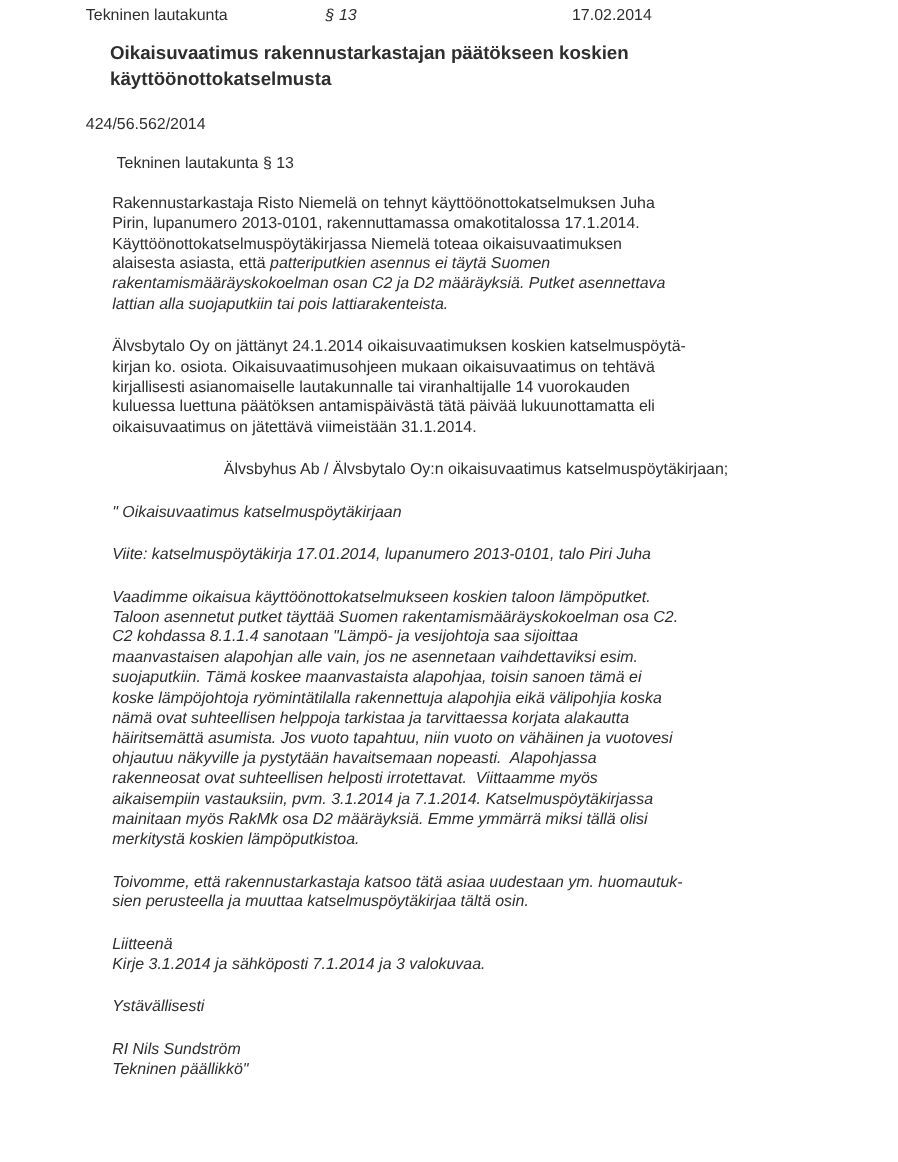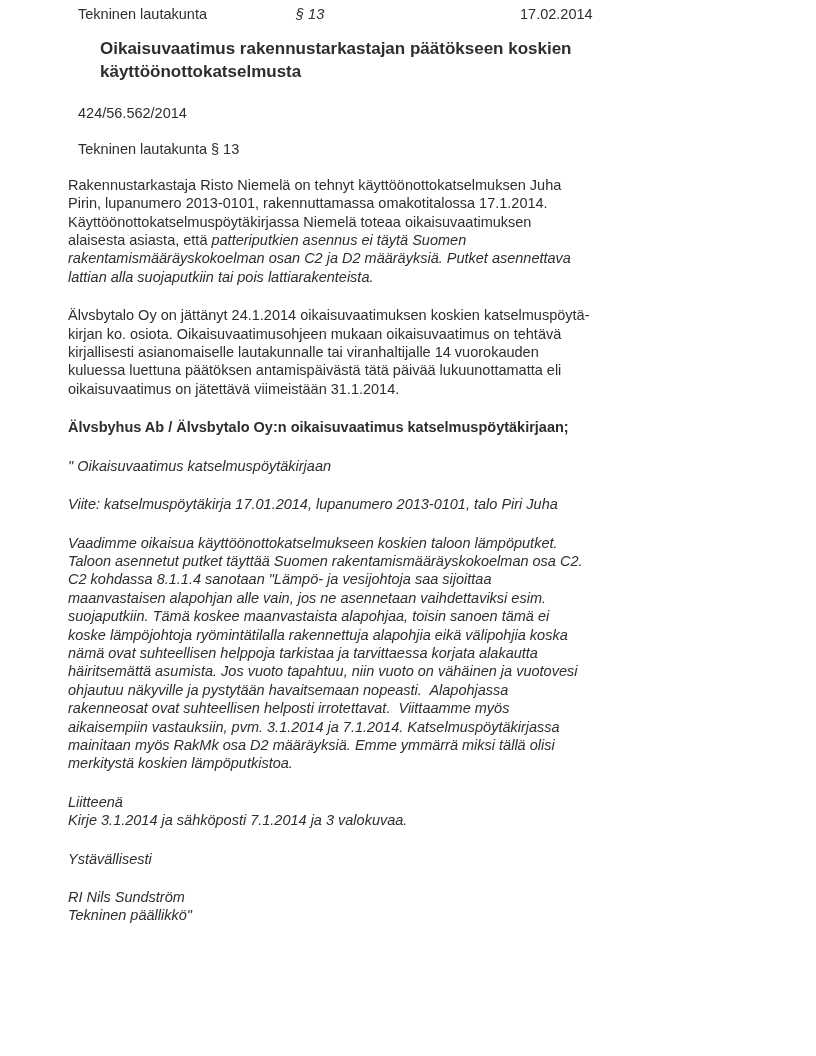--- a/index.html
+++ b/index.html
@@ -34,31 +34,31 @@
     margin: 17px 0 0 100px;
     font-size: 17px;
     font-weight: bold;
     line-height: 23px;
     white-space: pre-wrap;
   }
   .case-number {
     margin: 21px 0 0 78px;
   }
   .subheader {
-    margin: 18px 0 0 78px;
+    margin: 18px 0 0 106px;
   }
   .content {
-    margin: 17px 0 0 68px;
+    margin: 17px 0 0 102px;
     width: 560px;
   }
   .content p {
     margin: 0 0 20px 0;
     white-space: pre-wrap;
   }
-  .bold { font-weight: bold; }
+  .bold { font-weight: normal; text-align: right; }
   .it   { font-style: italic; }
 </style>
 </head>
 <body>
 
 <div class="page">
 
   <div class="header">
     <span class="committee">Tekninen lautakunta</span>
     <span class="section">§ 13</span>
@@ -100,20 +100,22 @@
 suojaputkiin. Tämä koskee maanvastaista alapohjaa, toisin sanoen tämä ei
 koske lämpöjohtoja ryömintätilalla rakennettuja alapohjia eikä välipohjia koska
 nämä ovat suhteellisen helppoja tarkistaa ja tarvittaessa korjata alakautta
 häiritsemättä asumista. Jos vuoto tapahtuu, niin vuoto on vähäinen ja vuotovesi
 ohjautuu näkyville ja pystytään havaitsemaan nopeasti.  Alapohjassa
 rakenneosat ovat suhteellisen helposti irrotettavat.  Viittaamme myös
 aikaisempiin vastauksiin, pvm. 3.1.2014 ja 7.1.2014. Katselmuspöytäkirjassa
 mainitaan myös RakMk osa D2 määräyksiä. Emme ymmärrä miksi tällä olisi
 merkitystä koskien lämpöputkistoa.</p>
 
+    <p class="it">Toivomme, että rakennustarkastaja katsoo tätä asiaa uudestaan ym. huomautuk-
+sien perusteella ja muuttaa katselmuspöytäkirjaa tältä osin.</p>
 
     <p class="it">Liitteenä
 Kirje 3.1.2014 ja sähköposti 7.1.2014 ja 3 valokuvaa.</p>
 
     <p class="it">Ystävällisesti</p>
 
     <p class="it">RI Nils Sundström
 Tekninen päällikkö"</p>
 
 

